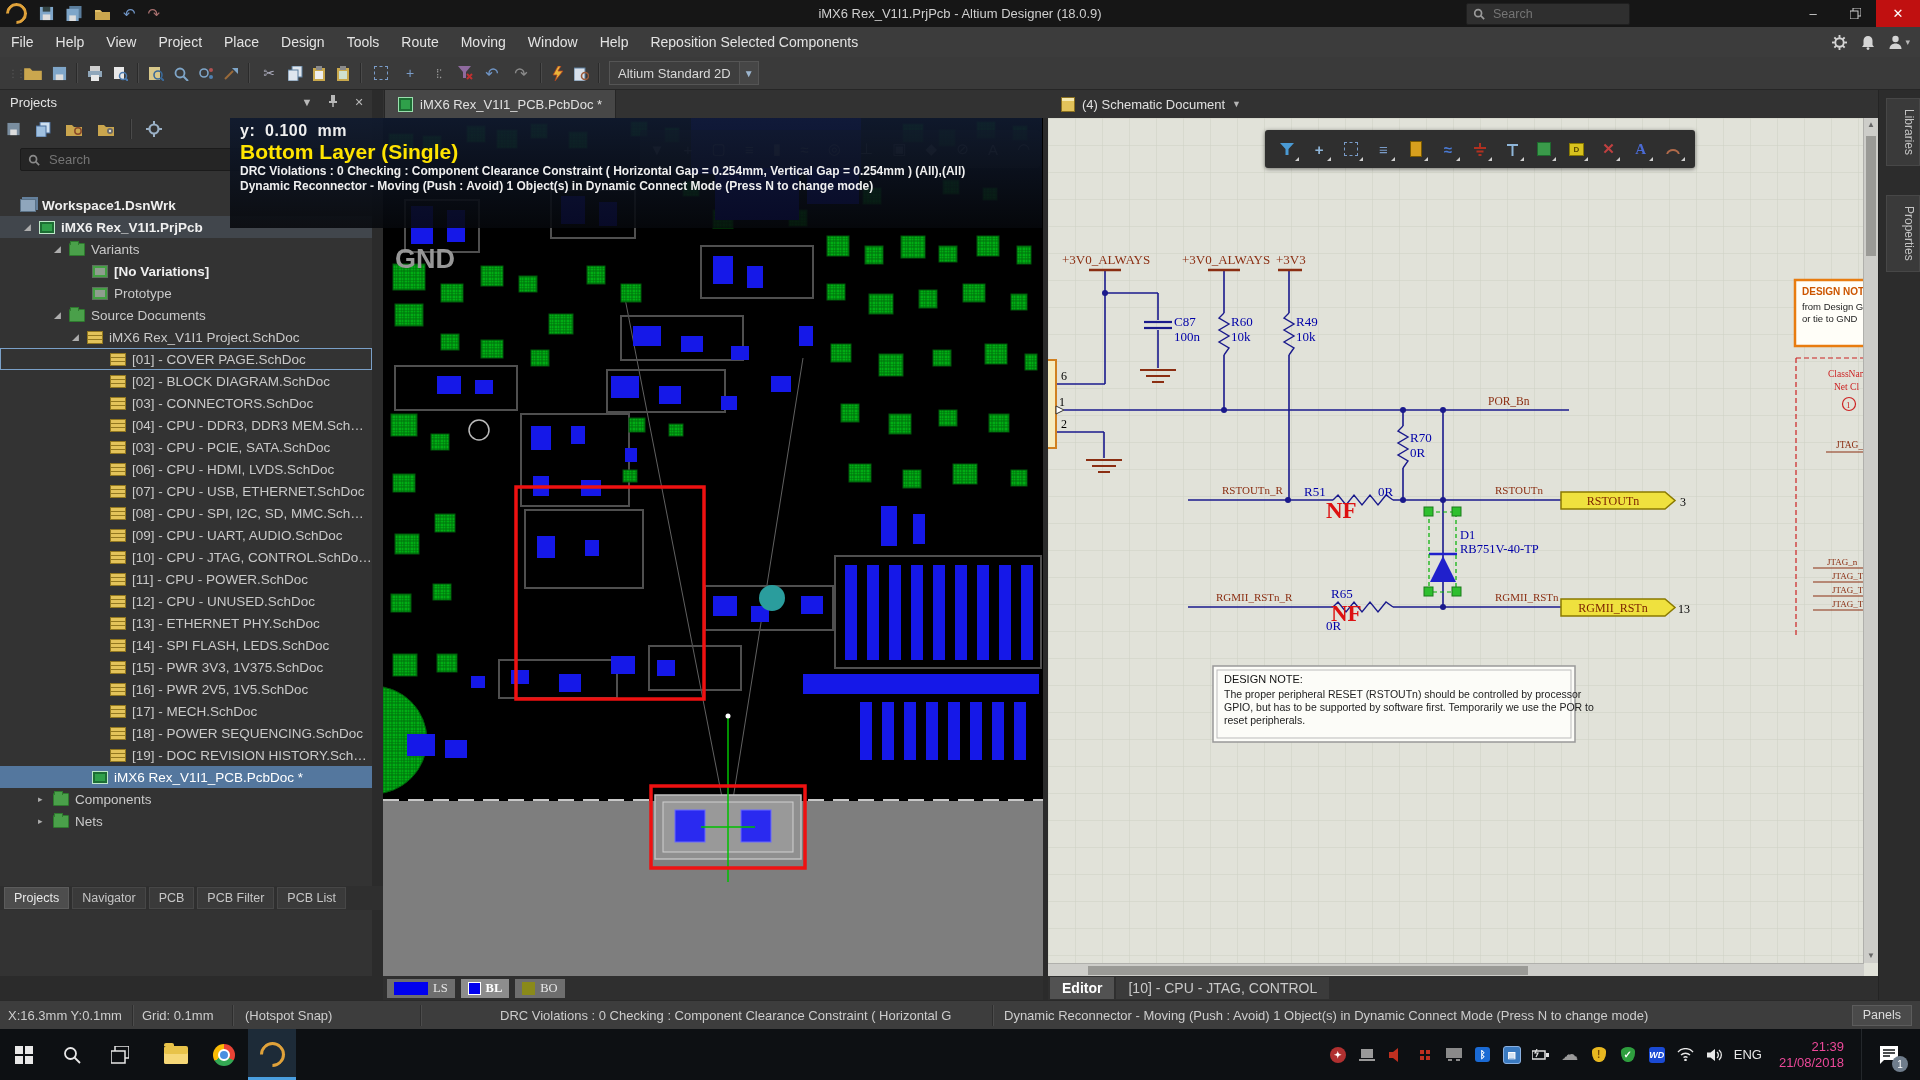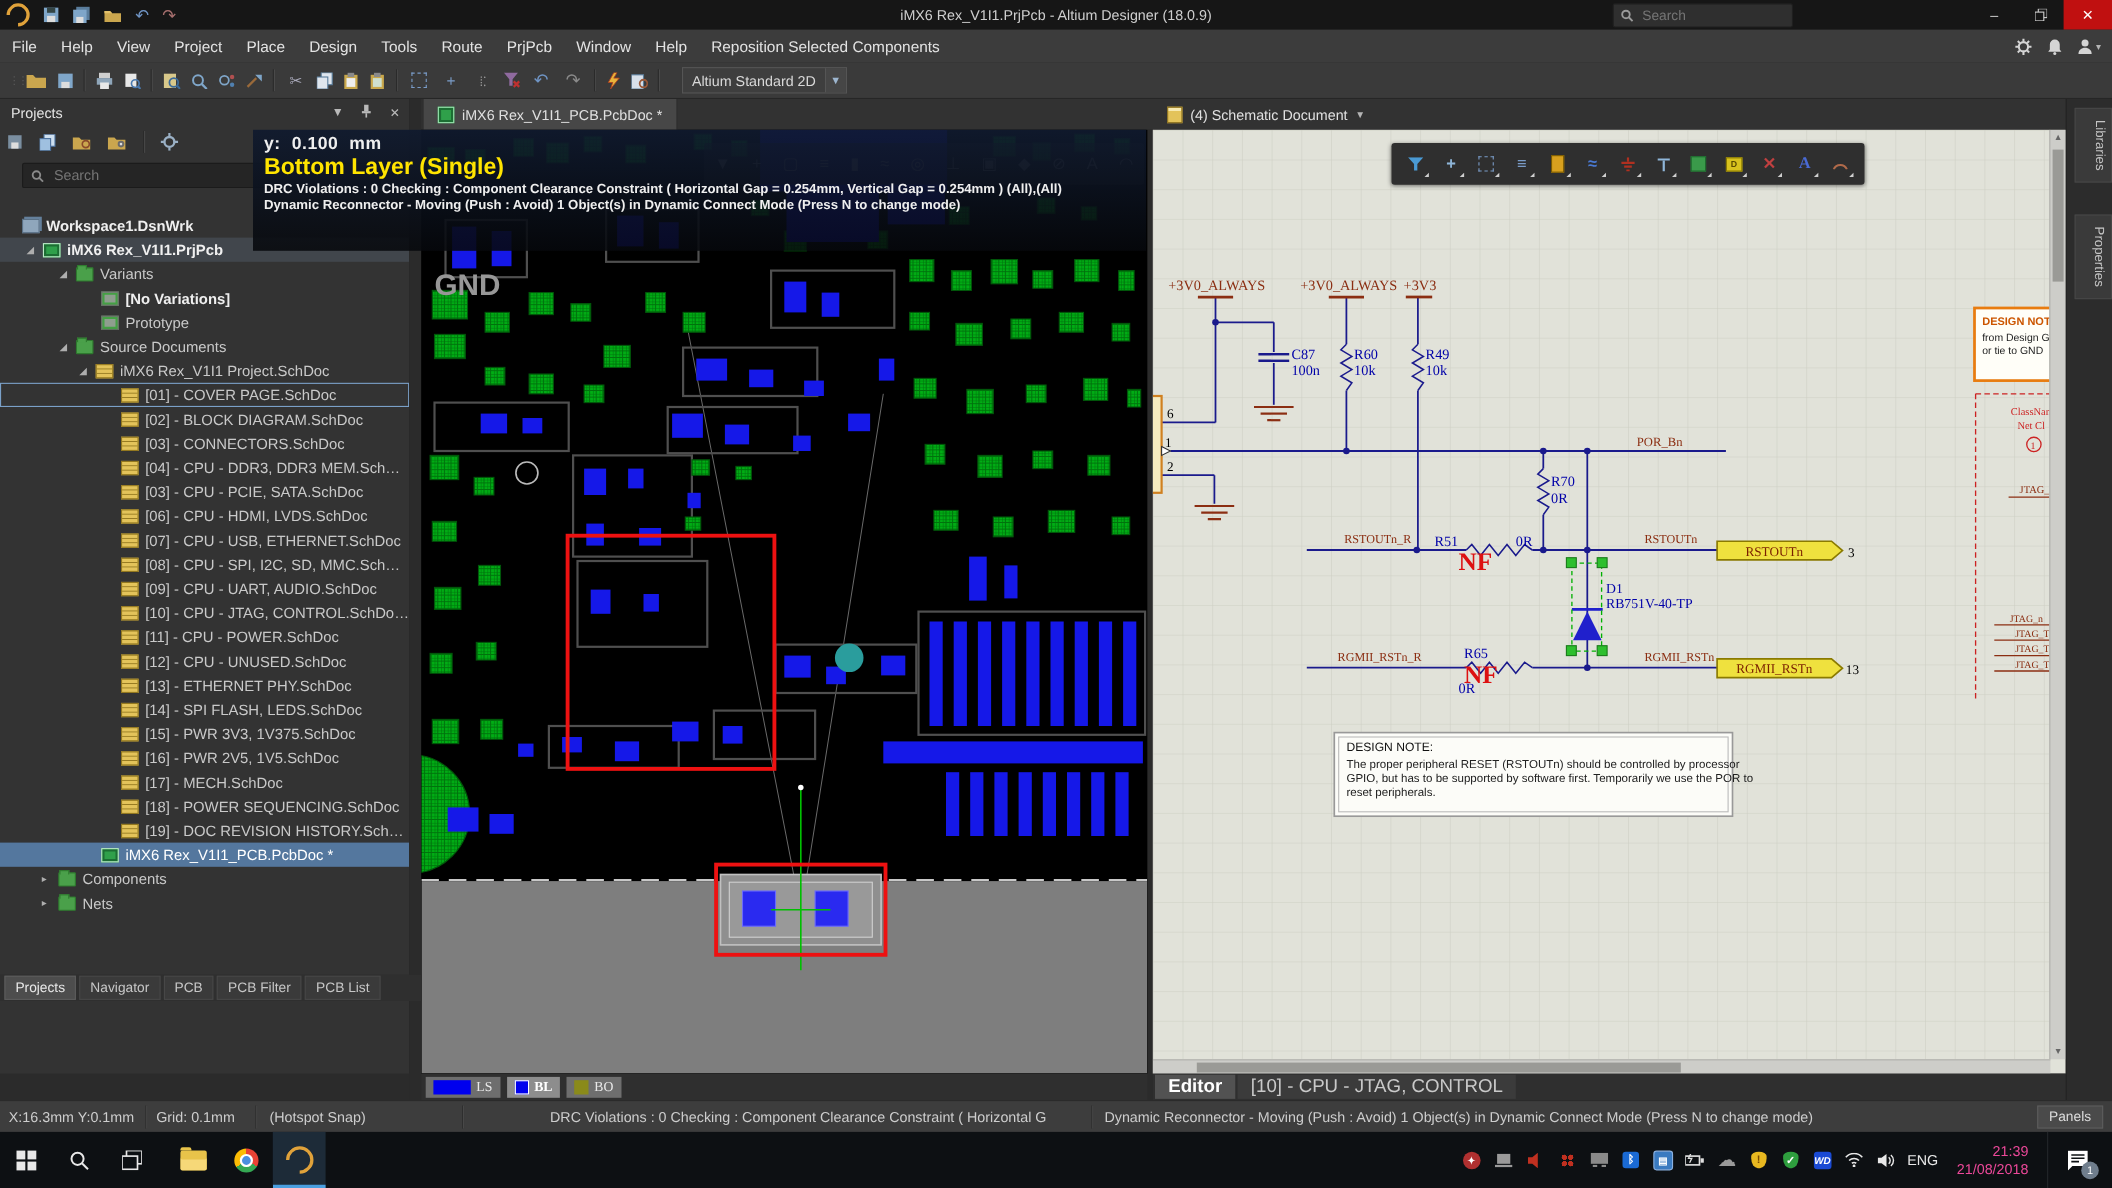--- a/index.html
+++ b/index.html
@@ -17,21 +17,21 @@
   .wb-min{right:86px;} .wb-max{right:44px;} .wb-close{right:0;background:#c01010;color:#fff;width:44px;}
   
   .menubar{left:0;top:27px;width:1920px;height:30px;background:#3c3c3c;border-bottom:1px solid #2d2d2d;display:flex;align-items:center;color:#e3e3e3;font-size:14px;}
   .menubar .mi{padding:0 11px;line-height:30px;}
   .menu-right{position:absolute;right:10px;top:0;height:30px;display:flex;align-items:center;gap:14px;color:#d5d5d5;}
   
   .toolbar{left:0;top:57px;width:1920px;height:33px;background:#3a3a3a;border-bottom:1px solid #262626;display:flex;align-items:center;gap:9px;padding-left:8px;box-sizing:border-box;}
   .toolbar .ti{width:20px;height:20px;display:flex;align-items:center;justify-content:center;font-size:14px;color:#9db6cf;}
   .tsep{width:1px;height:20px;background:#2a2a2a;border-right:1px solid #4a4a4a;}
   .grip{color:#5a5a5a;font-size:10px;letter-spacing:-2px;width:6px;}
-  .combo{display:flex;align-items:center;height:22px;border:1px solid #555;background:#3e3e3e;color:#d8d8d8;font-size:13px;margin-left:11px;}
+  .combo{display:flex;align-items:center;height:22px;border:1px solid #555;background:#3e3e3e;color:#d8d8d8;font-size:13px;}
   .combo .cv{padding:0 8px;}
   .combo .cbtn{width:18px;height:22px;border-left:1px solid #555;display:flex;align-items:center;justify-content:center;color:#9db6cf;font-size:10px;background:#464646;}
   
   .dtabbar{left:372px;top:90px;width:1506px;height:28px;background:#323232;border-bottom:1px solid #262626;}
   .dtab{position:absolute;top:0;height:28px;display:flex;align-items:center;gap:7px;padding:0 13px;font-size:13px;color:#e0e0e0;}
   .dtab.active{background:#474747;border-right:1px solid #262626;border-left:1px solid #262626;}
   .ic-pcbdoc{width:13px;height:13px;background:#2fa04a;border:1px solid #9adfae;box-shadow:inset 0 0 0 2px #1c6e33;}
   .ic-schdoc{width:12px;height:13px;background:#e3c35a;border:1px solid #8a7020;box-shadow:inset 0 3px 0 #f6e9b0;}
   
   .ppanel{left:0;top:90px;width:372px;height:886px;background:#333333;border-right:1px solid #242424;}
@@ -82,21 +82,21 @@
   .schtools{position:absolute;left:217px;top:12px;width:418px;height:38px;background:#2f2f2f;border-radius:3px;box-shadow:0 1px 4px rgba(0,0,0,.5);display:flex;align-items:center;justify-content:space-around;padding:0 6px;}
   .st-i{position:relative;width:24px;height:24px;display:flex;align-items:center;justify-content:center;font-size:15px;}
   .st-i::after{content:"";position:absolute;right:0;bottom:0;border-left:4px solid transparent;border-bottom:4px solid #cfcfcf;}
   .vsb{position:absolute;right:0;top:0;width:14px;height:845px;background:#cdcdc9;border-left:1px solid #b0b0ac;}
   .vsb .thumb{position:absolute;left:2px;top:18px;width:10px;height:120px;background:#9a9a96;}
   .vsb .sa{position:absolute;left:0;width:14px;height:14px;color:#666;font-size:8px;text-align:center;line-height:14px;}
   .hsb{position:absolute;left:0;top:845px;width:816px;height:13px;background:#cdcdc9;border-top:1px solid #b0b0ac;}
   .hsb .thumb{position:absolute;left:40px;top:2px;width:440px;height:9px;background:#9a9a96;}
   
   .etabs{left:1048px;top:976px;width:830px;height:24px;background:#2f2f2f;display:flex;align-items:center;gap:2px;padding-left:2px;box-sizing:border-box;}
-  .etab{height:22px;line-height:22px;padding:0 12px;font-size:17px;color:#c9c9c9;background:#3b3b3b;}
+  .etab{height:22px;line-height:22px;padding:0 12px;font-size:14px;color:#c9c9c9;background:#3b3b3b;}
   .etab.active{background:#525252;color:#fff;font-weight:bold;}
   
   .rstrip{left:1878px;top:90px;width:42px;height:910px;background:#2c2c2c;border-left:1px solid #242424;}
   .vtab{position:absolute;left:7px;width:26px;background:#3a3a3a;border:1px solid #474747;color:#c4c4c4;font-size:12px;writing-mode:vertical-rl;padding:10px 3px;text-align:center;}
   
   .statusbar{left:0;top:1000px;width:1920px;height:29px;background:#3d3d3d;border-top:1px solid #2a2a2a;color:#cdcdcd;font-size:13px;}
   .statusbar .seg{position:absolute;top:0;height:29px;line-height:29px;white-space:nowrap;overflow:hidden;}
   .sdiv{position:absolute;top:4px;width:1px;height:21px;background:#2e2e2e;border-right:1px solid #4c4c4c;}
   .panelsbtn{position:absolute;right:8px;top:4px;height:19px;line-height:19px;padding:0 10px;background:#4a4a4a;border:1px solid #5c5c5c;font-size:12.5px;color:#ddd;}
   
@@ -162,21 +162,21 @@
 
 <div class="abs menubar">
   <span class="mi">File</span>
   <span class="mi">Help</span>
   <span class="mi">View</span>
   <span class="mi">Project</span>
   <span class="mi">Place</span>
   <span class="mi">Design</span>
   <span class="mi">Tools</span>
   <span class="mi">Route</span>
-  <span class="mi">PrjPcb</span>
+  <span class="mi">Moving</span>
   <span class="mi">Window</span>
   <span class="mi">Help</span>
   <span class="mi">Reposition Selected Components</span>
   <div class="menu-right">
     <svg width="15" height="15" viewBox="0 0 16 16">
         <circle cx="8" cy="8" r="4.5" fill="none" stroke="#d5d5d5" stroke-width="2"></circle>
         <g stroke="#d5d5d5" stroke-width="2">
           <line x1="8" y1="0" x2="8" y2="3"></line>
           <line x1="8" y1="13" x2="8" y2="16"></line>
           <line x1="0" y1="8" x2="3" y2="8"></line>

